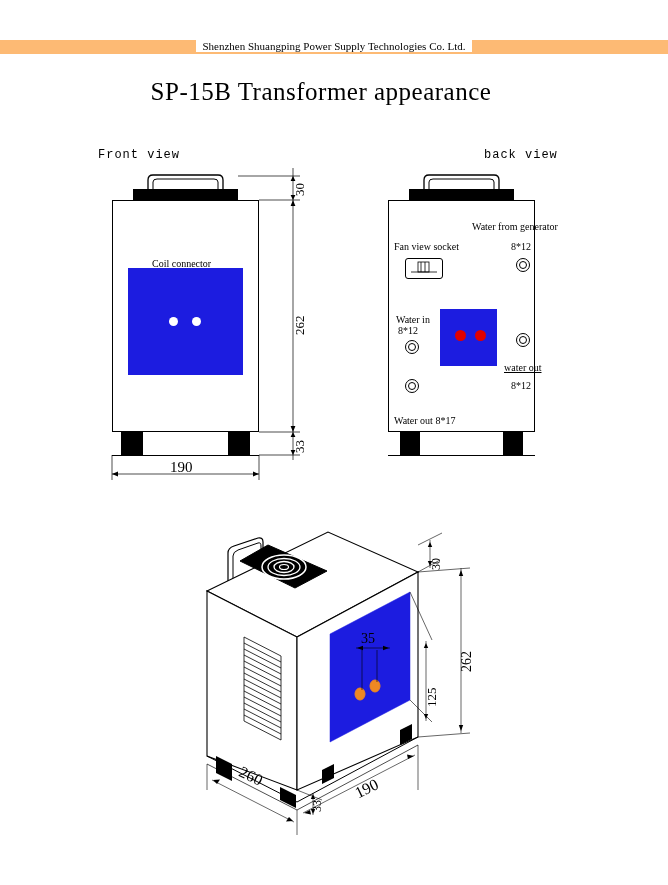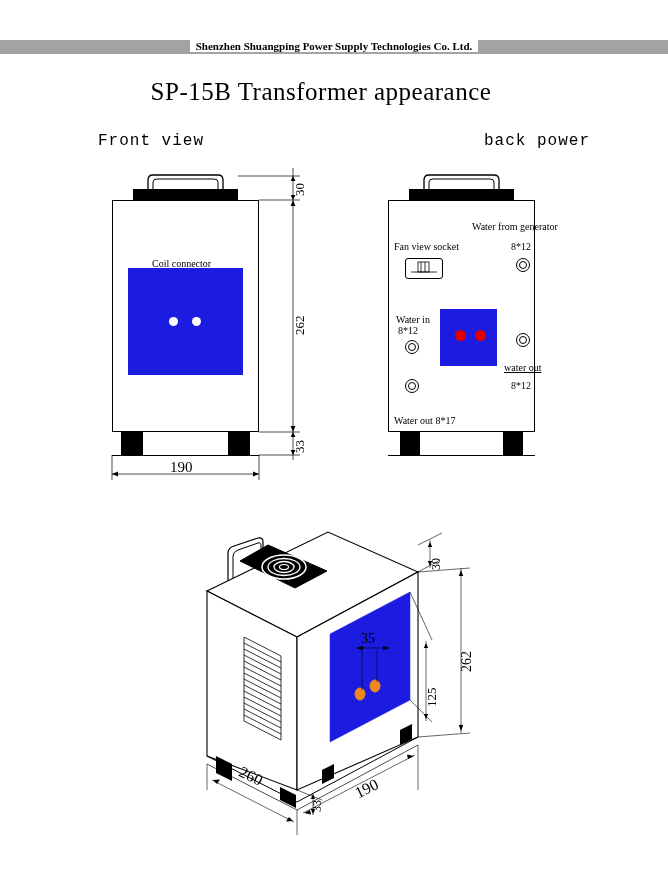--- a/index.html
+++ b/index.html
@@ -30,41 +30,42 @@
     height: 1px;
     background: #000;
   }
   .company {
     position: absolute;
     left: 0;
     top: 40px;
     width: 668px;
     text-align: center;
     font-size: 11px;
-    font-weight: bold;
-    font-family: "Liberation Serif", serif;
-    background: #a3a3a3;
+    font-weight: normal;
+    font-family: "Liberation Serif", serif;
+    background: #fdba74;
     padding: 0 0 2px 0;
   }
   .company span { background:#fff; padding: 0 6px; }
   .title {
     position: absolute;
     left: 0;
     top: 78px;
     width: 642px;
     text-align: center;
     font-size: 25px;
     font-family: "Liberation Serif", serif;
     letter-spacing: 0.5px;
   }
   .viewlabel {
     position: absolute;
     font-family: "Liberation Mono", monospace;
-    font-size: 16px;
+    font-size: 12px;
     letter-spacing: 1px;
+    margin-top: 16px;
   }
   .vl-front { left: 98px; top: 132px; }
   .vl-back  { left: 484px; top: 132px; }
 
   
   .ln {           
     position: absolute;
     background: #000;
   }
   .rect {
@@ -125,21 +126,21 @@
 </head>
 <body>
 
 <div class="page">
 
   <div class="header-rule"></div>
   <div class="company"><span>Shenzhen Shuangping Power Supply Technologies Co. Ltd.</span></div>
   <div class="title">SP-15B    Transformer appearance</div>
 
   <div class="viewlabel vl-front">Front view</div>
-  <div class="viewlabel vl-back">back power</div>
+  <div class="viewlabel vl-back">back view</div>
 
   <svg class="overlay">
     <path d="M148,195 L148,180 Q148,175 153,175 L218,175 Q223,175 223,180 L223,195" fill="none" stroke="#000" stroke-width="1.3"></path>
     <path d="M153,195 L153,182 Q153,179 157,179 L214,179 Q218,179 218,182 L218,195" fill="none" stroke="#000" stroke-width="1"></path>
   </svg>
 
   <div class="black" style="left:133px; top:189px; width:105px; height:11px;"></div>
 
   <div class="rect" style="left:112px; top:200px; width:147px; height:232px;"></div>
 

